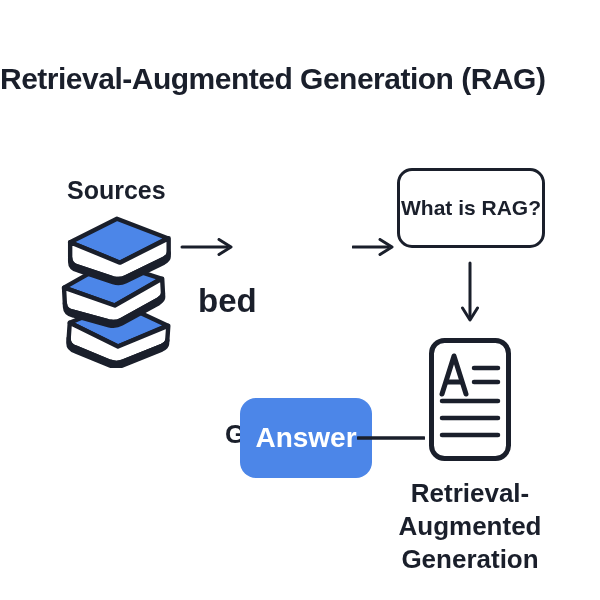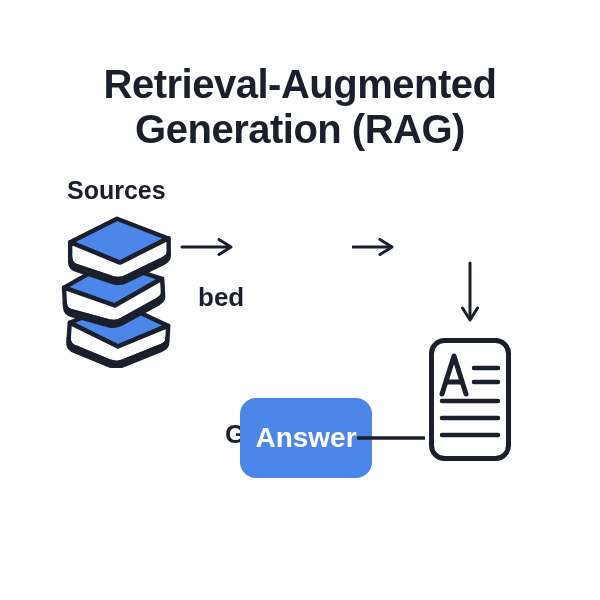--- a/index.html
+++ b/index.html
@@ -1,26 +1,26 @@
 <!DOCTYPE html>
 <html style="--accent-blue: #4C86E8; --ink: #1A1F2B; --background: #FFFFFF; --button-text: #FFFFFF;"><head>
 <meta charset="utf-8">
 <style>
   html,body{margin:0;padding:0;background:#fff;}
   .canvas{
     position:relative;width:600px;height:600px;background:var(--background,#fff);
     font-family:"Liberation Sans",sans-serif;color:var(--ink,#1A1F2B);overflow:hidden;
   }
   .title{
-    position:absolute;left:0;top:62px;width:100%;text-align:center;
-    font-size:40px;font-weight:600;letter-spacing:-0.5px;
+    position:absolute;left:0;top:62px;width:100%;
+    font-size:30px;font-weight:600;letter-spacing:-0.5px;
   }
   .caption{position:absolute;font-weight:600;white-space:nowrap;}
   .sources-caption{left:67px;top:176px;font-size:25px;}
-  .bed-caption{left:198px;top:282px;font-size:26px;}
+  .bed-caption{left:198px;top:282px;font-size:33px;}
   .get-caption{left:192px;top:419px;font-size:26px;margin-left:33px;}
   .btn{
     position:absolute;display:flex;align-items:center;justify-content:center;
     background:var(--accent-blue,#4C86E8);color:var(--button-text,#fff);
     border-radius:16px;font-weight:600;
   }
   .store-btn{left:240px;top:207px;width:112px;height:82px;font-size:29px;}
   .answer-btn{left:240px;top:398px;width:132px;height:80px;font-size:28px;}
   .qbox{
     position:absolute;left:397px;top:168px;width:148px;height:80px;box-sizing:border-box;
@@ -76,20 +76,23 @@
 
   <div class="caption bed-caption">bed</div>
 
   <svg class="abs" style="left:352px;top:238px;" width="46" height="18" viewBox="0 0 46 18" aria-hidden="true">
     <g stroke="currentColor" stroke-width="3" fill="none" stroke-linecap="round" stroke-linejoin="round">
       <line x1="1" y1="9" x2="36" y2="9"></line>
       <polyline points="28,1.5 40,9 28,16.5"></polyline>
     </g>
   </svg>
 
+  <div class="qbox">
+    <span>What is RAG?</span>
+  </div>
 
   <svg class="abs" style="left:461px;top:261px;" width="18" height="66" viewBox="0 0 18 66" aria-hidden="true">
     <g stroke="currentColor" stroke-width="3" fill="none" stroke-linecap="round" stroke-linejoin="round">
       <line x1="9" y1="2" x2="9" y2="55"></line>
       <polyline points="1.5,47 9,59 16.5,47"></polyline>
     </g>
   </svg>
 
   <div class="caption get-caption">Get</div>
 
@@ -110,14 +113,19 @@
 
       <line x1="46" y1="31" x2="70" y2="31" stroke-width="4.5"></line>
       <line x1="46" y1="45" x2="70" y2="45" stroke-width="4.5"></line>
 
       <line x1="14" y1="64" x2="70" y2="64" stroke-width="4.5"></line>
       <line x1="14" y1="81" x2="70" y2="81" stroke-width="4.5"></line>
       <line x1="14" y1="98" x2="70" y2="98" stroke-width="4.5"></line>
     </g>
   </svg>
 
+  <div class="doc-label">
+    <div>Retrieval-</div>
+    <div>Augmented</div>
+    <div>Generation</div>
+  </div>
 
 </div>
 
 </body></html>

